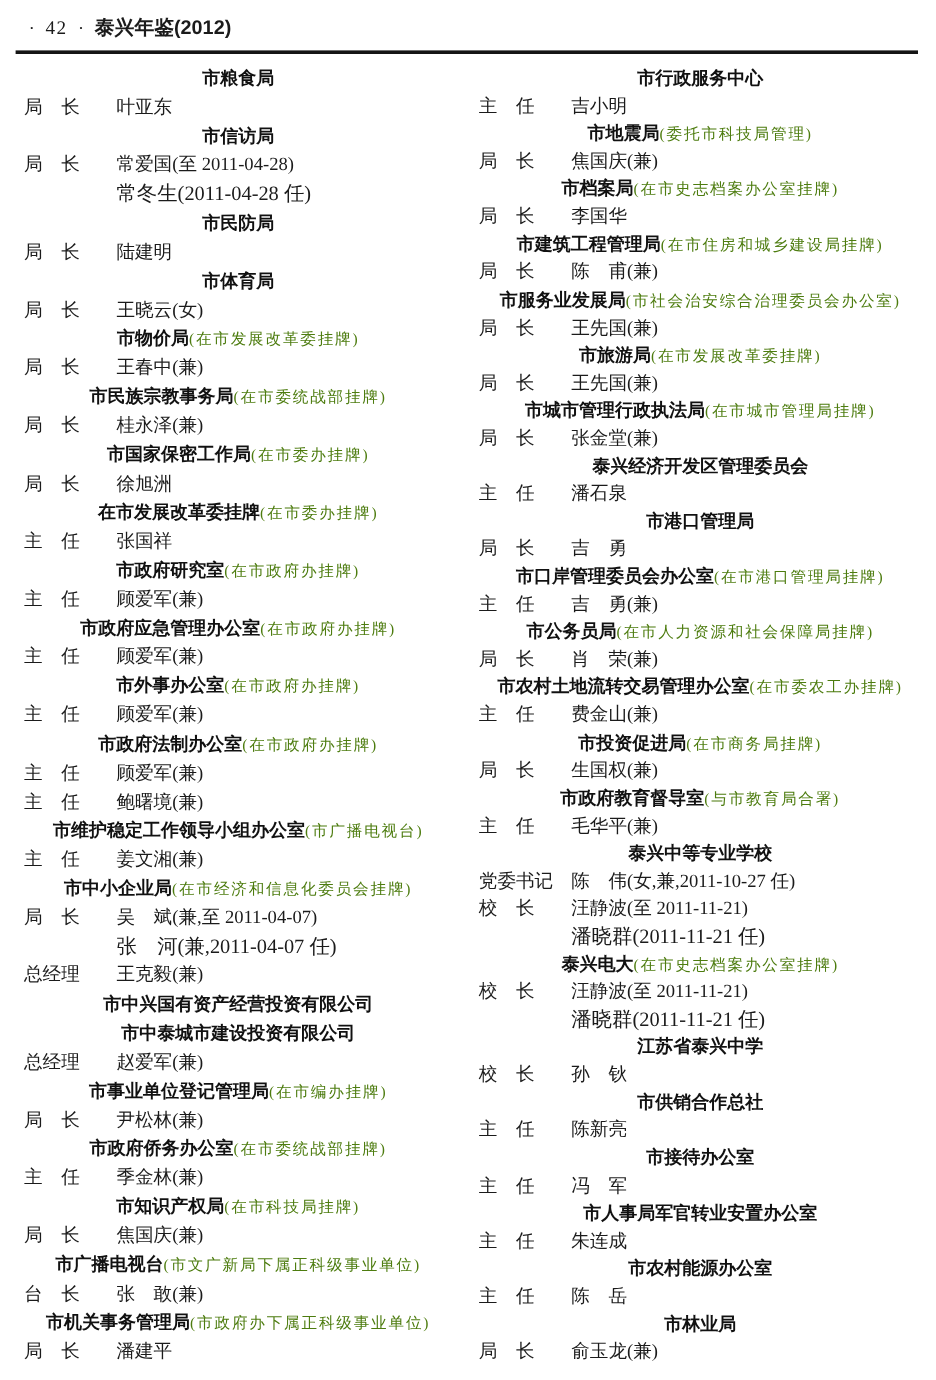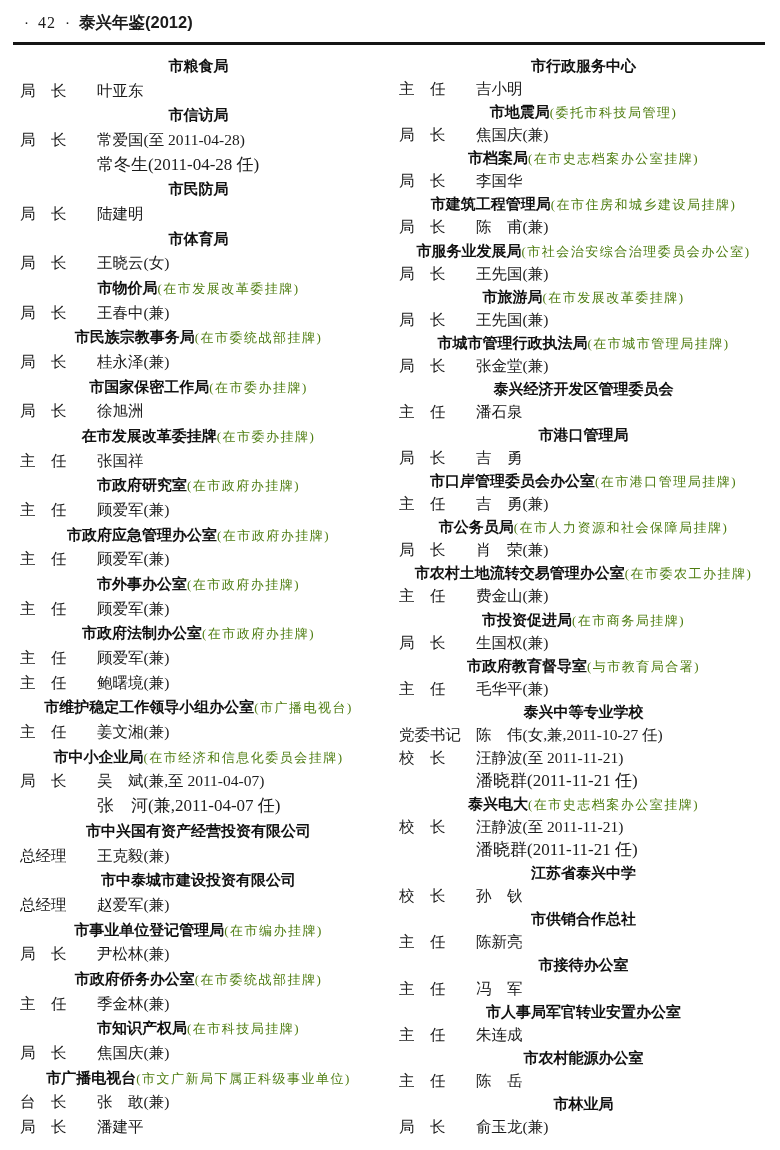--- a/index.html
+++ b/index.html
@@ -102,32 +102,33 @@
         <div class="line org"><span class="org-name">市外事办公室</span><span class="org-note">(在市政府办挂牌)</span></div>
         <div class="line person"><span class="p-title">主　任</span><span class="p-name">顾爱军(兼)</span></div>
         <div class="line org"><span class="org-name">市政府法制办公室</span><span class="org-note">(在市政府办挂牌)</span></div>
         <div class="line person"><span class="p-title">主　任</span><span class="p-name">顾爱军(兼)</span></div>
         <div class="line person"><span class="p-title">主　任</span><span class="p-name">鲍曙境(兼)</span></div>
         <div class="line org"><span class="org-name">市维护稳定工作领导小组办公室</span><span class="org-note">(市广播电视台)</span></div>
         <div class="line person"><span class="p-title">主　任</span><span class="p-name">姜文湘(兼)</span></div>
         <div class="line org"><span class="org-name">市中小企业局</span><span class="org-note">(在市经济和信息化委员会挂牌)</span></div>
         <div class="line person"><span class="p-title">局　长</span><span class="p-name">吴　斌(兼,至 2011-04-07)</span></div>
         <div class="line cont"><span class="p-name">张　河(兼,2011-04-07 任)</span></div>
+        <div class="line person"><span class="p-title">总经理</span><span class="p-name">王克毅(兼)</span></div>
         <div class="line org"><span class="org-name">市中兴国有资产经营投资有限公司</span></div>
-        <div class="line person"><span class="p-title">总经理</span><span class="p-name">王克毅(兼)</span></div>
         <div class="line org"><span class="org-name">市中泰城市建设投资有限公司</span></div>
         <div class="line person"><span class="p-title">总经理</span><span class="p-name">赵爱军(兼)</span></div>
         <div class="line org"><span class="org-name">市事业单位登记管理局</span><span class="org-note">(在市编办挂牌)</span></div>
         <div class="line person"><span class="p-title">局　长</span><span class="p-name">尹松林(兼)</span></div>
         <div class="line org"><span class="org-name">市政府侨务办公室</span><span class="org-note">(在市委统战部挂牌)</span></div>
         <div class="line person"><span class="p-title">主　任</span><span class="p-name">季金林(兼)</span></div>
         <div class="line org"><span class="org-name">市知识产权局</span><span class="org-note">(在市科技局挂牌)</span></div>
         <div class="line person"><span class="p-title">局　长</span><span class="p-name">焦国庆(兼)</span></div>
         <div class="line org"><span class="org-name">市广播电视台</span><span class="org-note">(市文广新局下属正科级事业单位)</span></div>
         <div class="line person"><span class="p-title">台　长</span><span class="p-name">张　敢(兼)</span></div>
+        <div class="line org"><span class="org-name">市机关事务管理局</span><span class="org-note">(市政府办下属正科级事业单位)</span></div>
         <div class="line person"><span class="p-title">局　长</span><span class="p-name">潘建平</span></div>
       </div>
     <div class="column col-right" id="col-right">
         <div class="line org"><span class="org-name">市行政服务中心</span></div>
         <div class="line person"><span class="p-title">主　任</span><span class="p-name">吉小明</span></div>
         <div class="line org"><span class="org-name">市地震局</span><span class="org-note">(委托市科技局管理)</span></div>
         <div class="line person"><span class="p-title">局　长</span><span class="p-name">焦国庆(兼)</span></div>
         <div class="line org"><span class="org-name">市档案局</span><span class="org-note">(在市史志档案办公室挂牌)</span></div>
         <div class="line person"><span class="p-title">局　长</span><span class="p-name">李国华</span></div>
         <div class="line org"><span class="org-name">市建筑工程管理局</span><span class="org-note">(在市住房和城乡建设局挂牌)</span></div>

